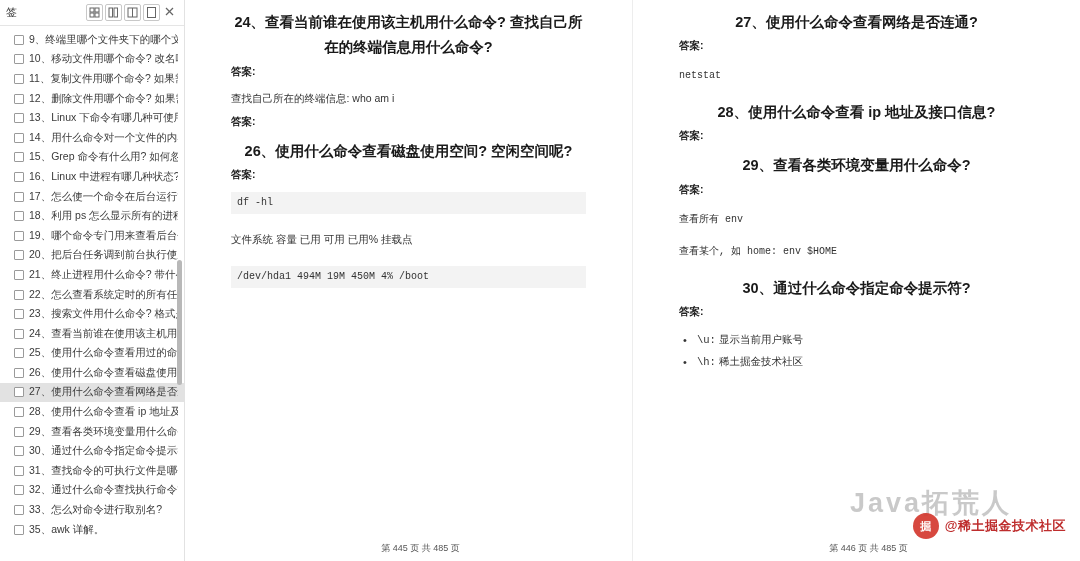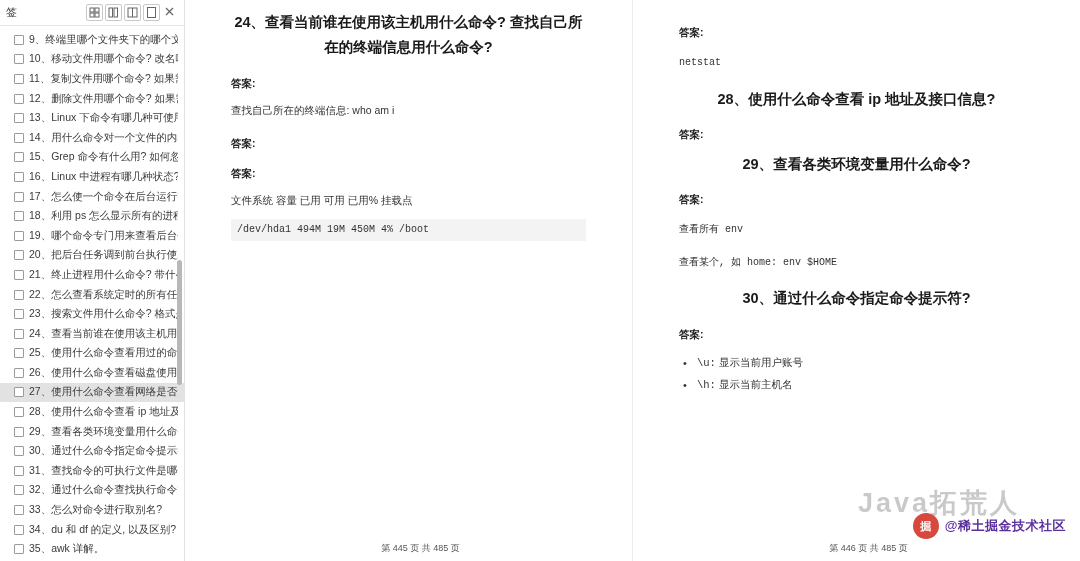--- a/index.html
+++ b/index.html
@@ -133,21 +133,21 @@
     line-height: 1.75;
     margin: 0;
     padding: 0;
     text-align: center;
   }
   .blk { margin-bottom: 4px; }
   .ans-label {
     font-size: 10.5px;
     font-weight: bold;
     color: #222;
-    margin-top: 16px;
+    margin-top: 4px;
     margin-bottom: 10px;
   }
   .ans-text {
     font-size: 10.5px;
     color: #333;
     line-height: 1.9;
     margin: 0 0 6px 0;
   }
   .code-line {
     font-family: "Liberation Mono", "DejaVu Sans Mono", monospace;
@@ -155,21 +155,21 @@
     color: #333;
     background: #f3f3f3;
     padding: 3px 6px;
     margin: 2px 0;
     line-height: 1.6;
   }
   .plain-line {
     font-size: 10.5px;
     color: #333;
     line-height: 1.9;
-    margin: 8px 0;
+    margin: 16px 0;
   }
   .mono-plain {
     font-family: "Liberation Mono", "DejaVu Sans Mono", monospace;
     font-size: 10px;
     color: #333;
     line-height: 1.85;
     margin: 14px 0;
   }
   .bullet-list {
     margin: 8px 0 0 0;
@@ -226,27 +226,27 @@
     color: #fff;
     font-size: 11px;
     display: flex;
     align-items: center;
     justify-content: center;
     margin-right: 6px;
     font-weight: bold;
   }
   .wm-text {
     font-size: 13px;
-    color: #4c1d95;
+    color: #b91c1c;
     font-weight: bold;
     letter-spacing: 0.5px;
   }
   .wm-big {
     position: absolute;
-    right: 60px;
+    right: 68px;
     bottom: 40px;
     font-size: 27px;
     color: rgba(60,60,60,0.28);
     font-weight: bold;
     letter-spacing: 3px;
     pointer-events: none;
     white-space: nowrap;
   }
 </style>
 </head>
@@ -386,24 +386,20 @@
         <div class="side-item">
           <span class="chk"></span>
           <span class="side-label">32、通过什么命令查找执行命令?</span>
         </div>
         <div class="side-item">
           <span class="chk"></span>
           <span class="side-label">33、怎么对命令进行取别名?</span>
         </div>
         <div class="side-item">
           <span class="chk"></span>
-          <span class="side-label">34、du 和 df 的定义, 以及区别?</span>
-        </div>
-        <div class="side-item">
-          <span class="chk"></span>
           <span class="side-label">35、awk 详解。</span>
         </div>
         <div class="side-item"></div>
       </div>
 
     <div class="sb-track">
       <div class="sb-thumb"></div>
     </div>
   </div>
 
@@ -416,32 +412,35 @@
         <div class="q-title">24、查看当前谁在使用该主机用什么命令? 查找自己所在的终端信息用什么命令?</div>
         <div class="ans-label">答案:</div>
         <div class="ans-text">查找自己所在的终端信息:  who am i</div>
       </div>
 
       <div class="blk">
         <div class="ans-label">答案:</div>
       </div>
 
       <div class="blk">
-        <div class="ans-label">答案:</div>
+        <div class="q-title">26、使用什么命令查看磁盘使用空间?  空闲空间呢?</div>
+        <div class="ans-label">答案:</div>
+        <div class="code-line">df -hl</div>
         <div class="plain-line">文件系统 容量 已用 可用 已用% 挂载点</div>
         <div class="code-line">/dev/hda1 494M 19M 450M 4% /boot</div>
       </div>
 
       <div class="page-footer">第 445 页 共 485 页</div>
     </div>
 
     <div class="page right">
       <div class="spacer-top"></div>
 
       <div class="blk">
+        <div class="q-title">27、使用什么命令查看网络是否连通?</div>
         <div class="ans-label">答案:</div>
         <div class="mono-plain">netstat</div>
       </div>
 
       <div class="blk">
         <div class="q-title">28、使用什么命令查看 ip 地址及接口信息?</div>
         <div class="ans-label">答案:</div>
       </div>
 
       <div class="blk">
@@ -454,21 +453,21 @@
       <div class="blk">
         <div class="q-title">30、通过什么命令指定命令提示符?</div>
         <div class="ans-label">答案:</div>
         <ul class="bullet-list">
           <li>
             <span class="dot">•</span>
             <span class="btext"><span class="bcode">\u:</span><span>显示当前用户账号</span></span>
           </li>
           <li>
             <span class="dot">•</span>
-            <span class="btext"><span class="bcode">\h:</span><span>显示当前主机名</span></span>
+            <span class="btext"><span class="bcode">\h:</span><span>稀土掘金技术社区</span></span>
           </li>
         </ul>
       </div>
 
       <div class="wm-big">Java拓荒人</div>
 
       <div class="watermark">
         <div class="wm-logo">掘</div>
         <div class="wm-text">@稀土掘金技术社区</div>
       </div>

